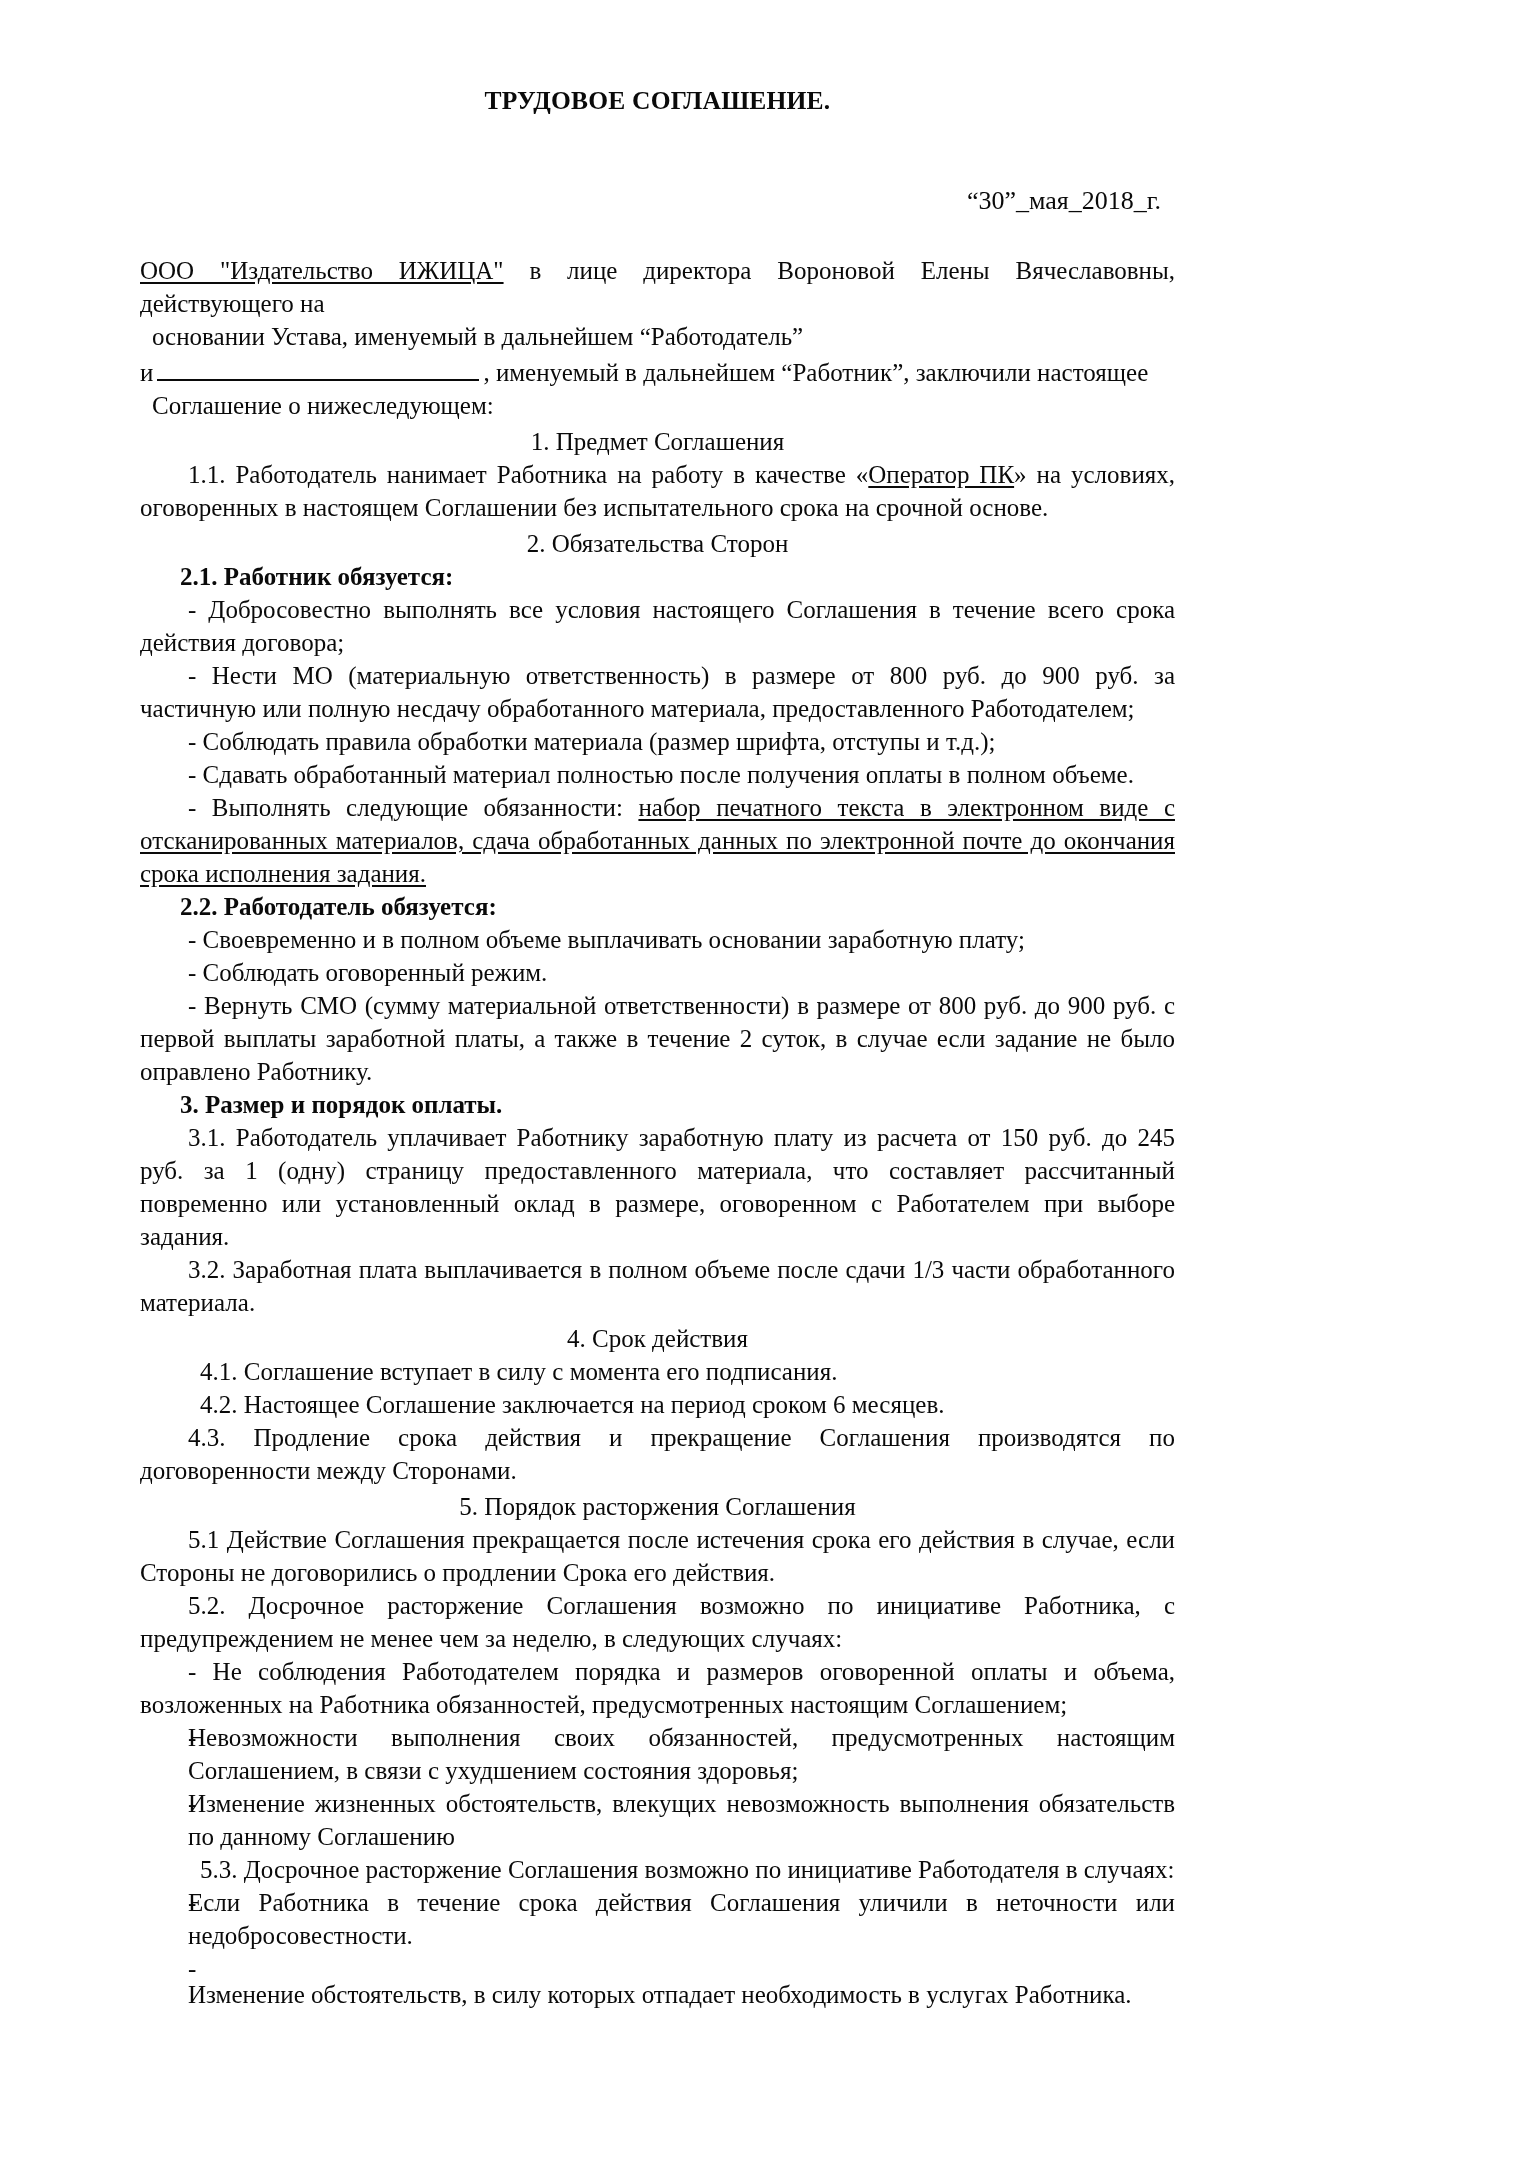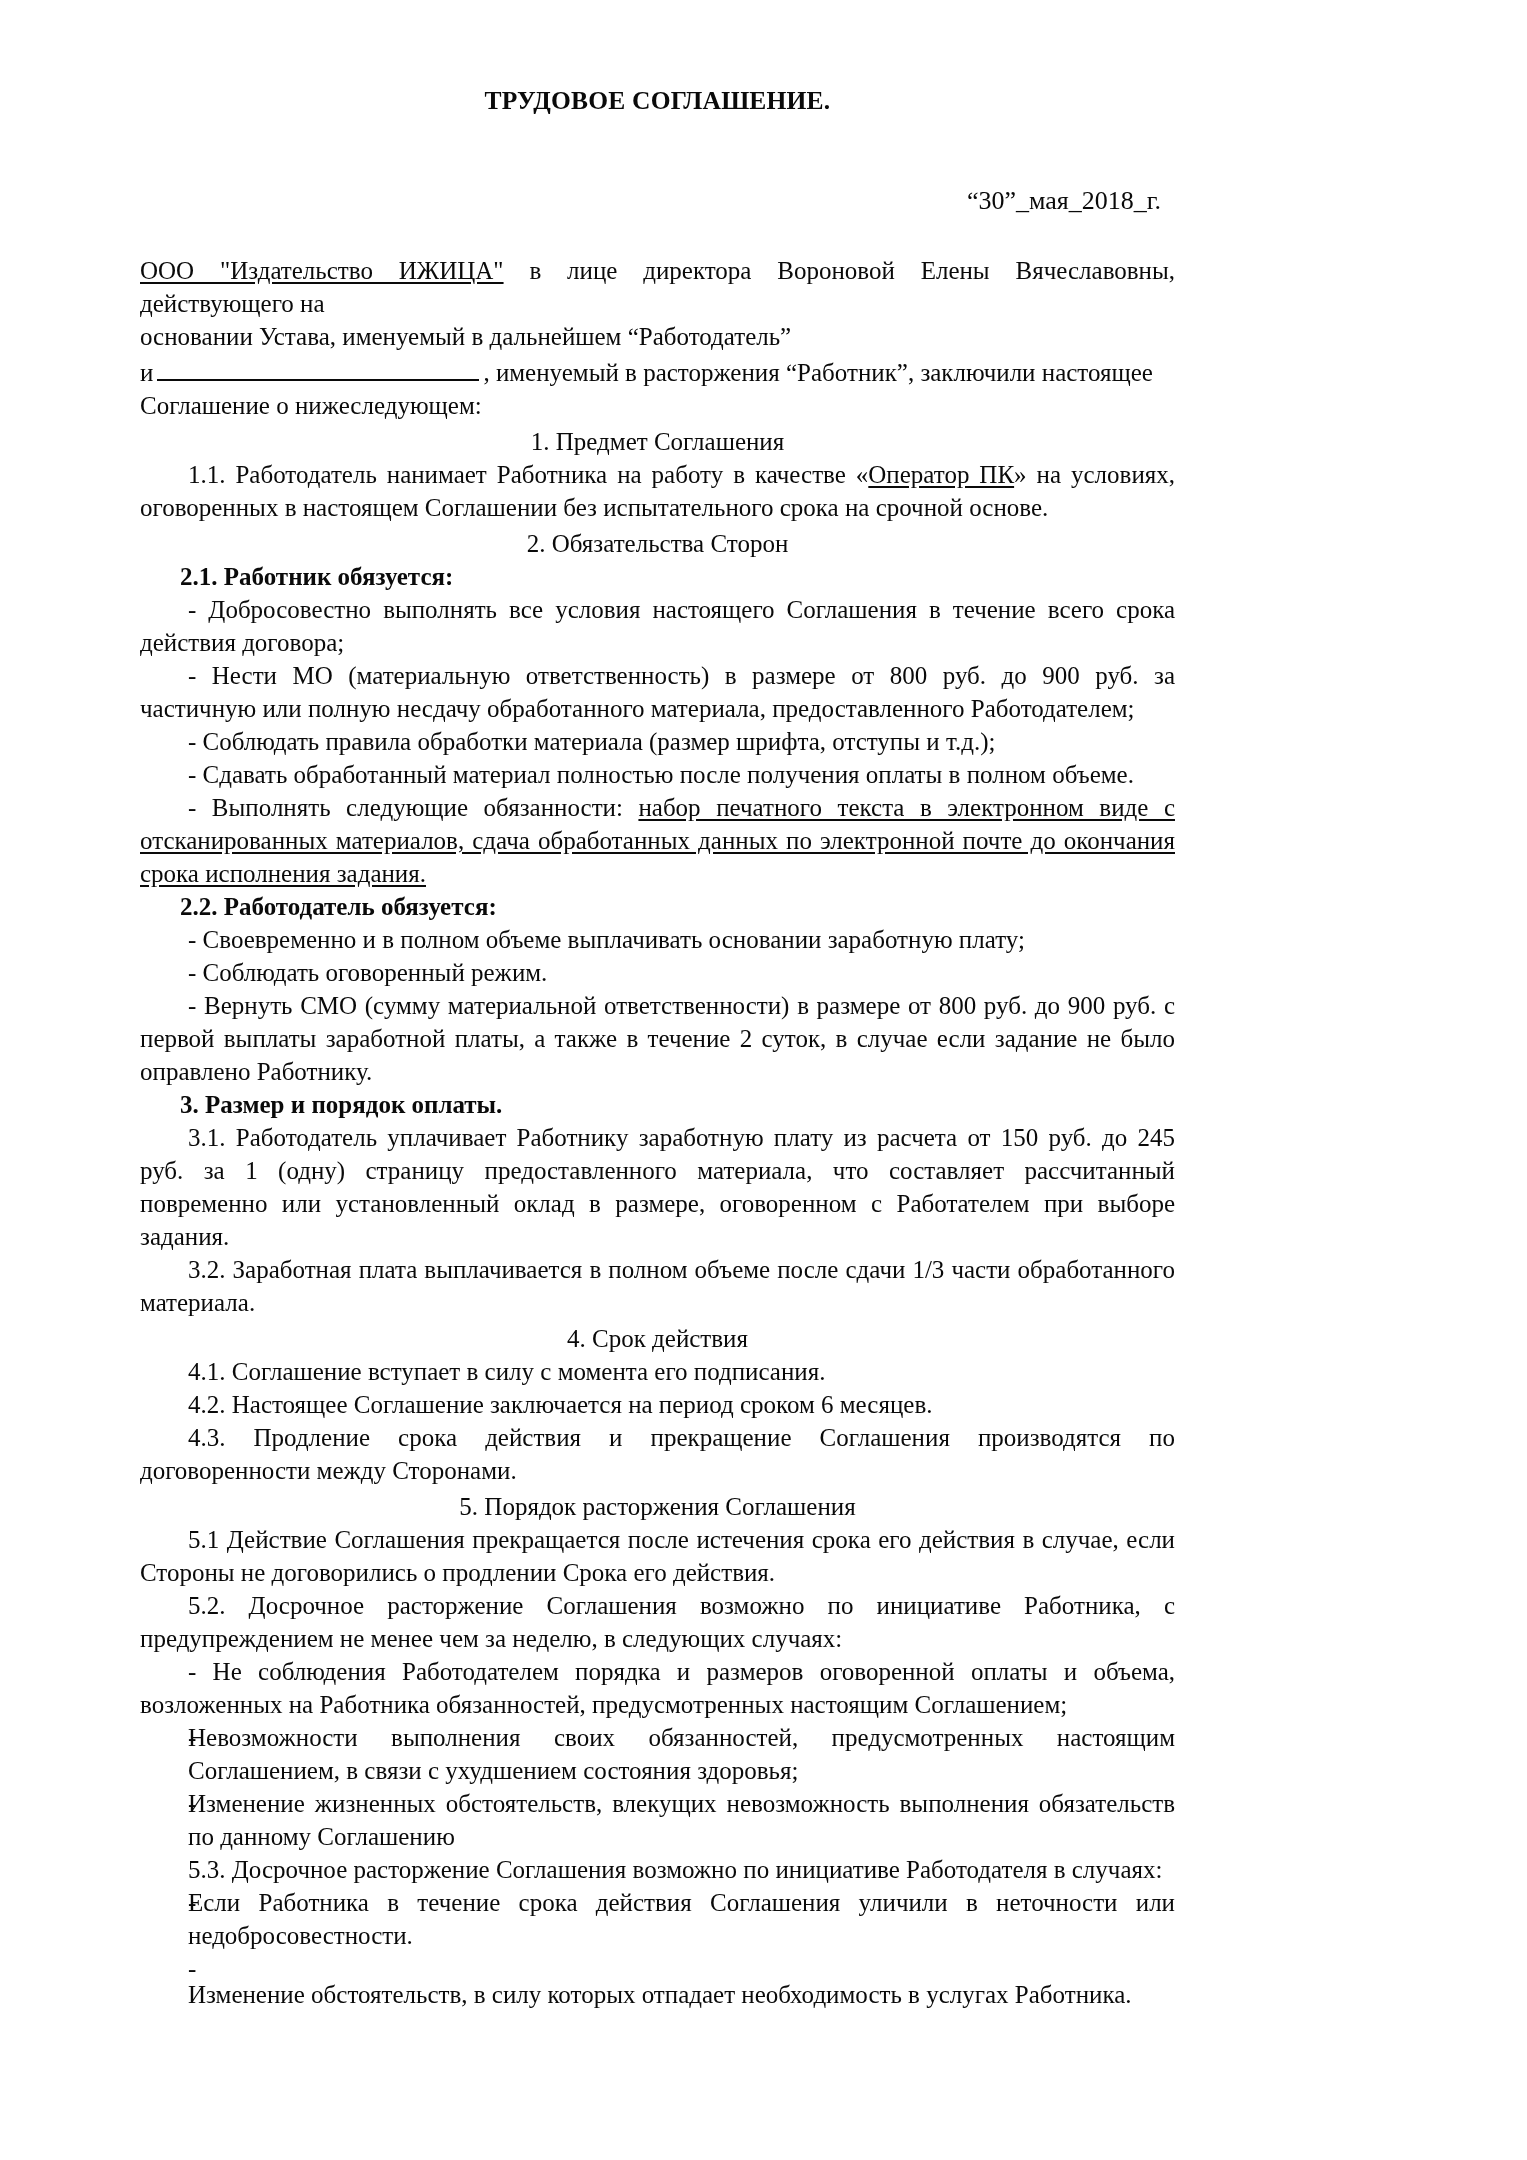--- a/index.html
+++ b/index.html
@@ -31,21 +31,21 @@
     font-size: 26px;
     margin: 70px 14px 0 0;
   }
   .para {
     font-size: 25px;
     line-height: 1.32;
     margin: 0;
     text-align: justify;
     text-justify: inter-word;
   }
-  .para.nojust { text-align: left; }
+  .para.nojust { text-align: left; margin-left: 12px; }
   .intro-block { margin-top: 38px; }
   .u { text-decoration: underline; text-underline-offset: 3px; }
   .blank-fill {
     display: inline-block;
     width: 322px;
     border-bottom: 2px solid #0a0a0a;
     vertical-align: baseline;
     height: 1.05em;
     margin: 0 4px;
   }
@@ -95,21 +95,21 @@
 
 <div class="page">
 
   <h1 class="doc-title">ТРУДОВОЕ СОГЛАШЕНИЕ.</h1>
 
   <div class="date-line">“30”_мая_2018_г.</div>
 
   <div class="intro-block">
     <p class="para"><span class="u">ООО "Издательство ИЖИЦА"</span><span> в лице директора Вороновой Елены Вячеславовны, действующего на</span></p>
     <p class="para nojust">основании Устава, именуемый в дальнейшем “Работодатель”</p>
-    <p class="para"><span>и</span><span class="blank-fill"></span><span>, именуемый в расторжения “Работник”, заключили настоящее</span></p>
+    <p class="para"><span>и</span><span class="blank-fill"></span><span>, именуемый в дальнейшем “Работник”, заключили настоящее</span></p>
     <p class="para nojust">Соглашение о  нижеследующем:</p>
   </div>
 
   <h2 class="section-head">1. Предмет Соглашения</h2>
   <p class="para indent"><span>1.1. Работодатель нанимает Работника на работу в качестве  «</span><span class="u">Оператор ПК</span><span>»  на условиях, оговоренных в настоящем Соглашении без испытательного срока на срочной основе.</span></p>
 
   <h2 class="section-head">2. Обязательства Сторон</h2>
   <p class="sub-head indent-small">2.1. Работник обязуется:</p>
   <p class="para dash-para">- Добросовестно выполнять все условия настоящего Соглашения в течение всего срока действия договора;</p>
   <p class="para dash-para">- Нести МО (материальную ответственность) в размере от 800 руб. до 900 руб. за частичную или полную несдачу обработанного материала, предоставленного Работодателем;</p>

